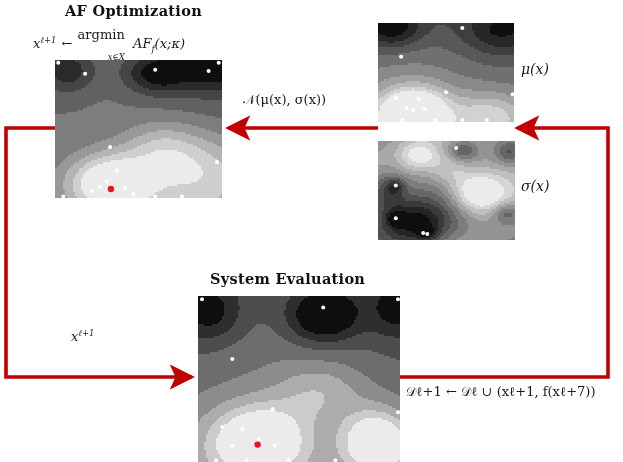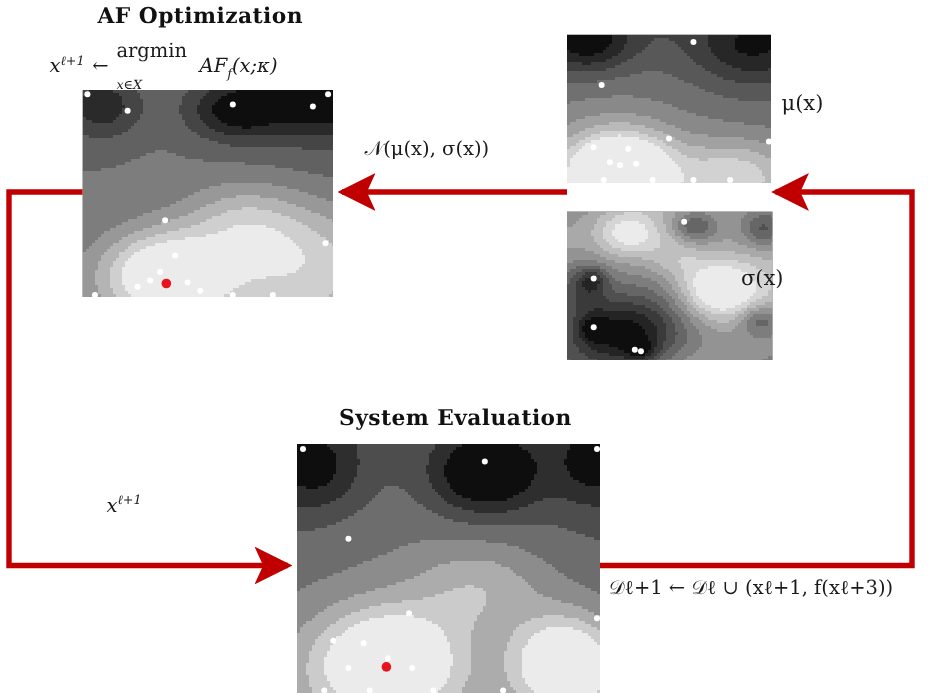--- a/index.html
+++ b/index.html
@@ -37,21 +37,21 @@
     vertical-align: super;
     font-style: italic;
     margin-top: 40px;
   }
   .eq .op {
     font-style: normal;
     padding: 0 1px;
   }
   .argmin-stack {
     display: inline-block;
-    text-align: left;
+    text-align: right;
     vertical-align: middle;
     line-height: 1;
   }
   .argmin-stack .top {
     display: block;
     font-style: normal;
     font-size: 13px;
   }
   .argmin-stack .bot {
     display: block;
@@ -64,41 +64,42 @@
     overflow: hidden;
     background: #808080;
   }
   .panel svg {
     display: block;
   }
   .sidelabel {
     position: absolute;
     font-family: "DejaVu Serif", "Liberation Serif", serif;
     font-size: 14px;
+    font-style: italic;
     color: #1a1a1a;
     white-space: nowrap;
   }
   .arrows {
     position: absolute;
     left: 0;
     top: 0;
     width: 623px;
     height: 462px;
     pointer-events: none;
   }
 </style>
 </head>
 <body>
 
 <div id="canvas">
 
   <div class="title" style="left:65px; top:2px;">AF Optimization</div>
 
 
-  <div class="title" style="left:226px; top:270px;">System Evaluation</div>
+  <div class="title" style="left:210px; top:270px;">System Evaluation</div>
 
   <div class="eq" style="left:33px; top:28px;">
     <span>x</span><span class="up">ℓ+1</span>
     <span class="op">←</span>
     <span class="argmin-stack"><span class="top">argmin</span><span class="bot">x∈X</span></span>
     &nbsp;<span>AF</span><span class="up" style="vertical-align:sub; font-size:8.5px;">f</span><span>(x;κ)</span>
   </div>
 
   <div class="panel" id="panel-af" style="left: 55px; top: 60px; width: 167px; height: 138px;">
       <svg width="167" height="138" viewBox="0 0 167 138">
@@ -1831,29 +1832,29 @@
           <circle cx="200.0" cy="116.2" r="2" fill="#ffffff"></circle>
           <circle cx="4.0" cy="3.3" r="2" fill="#ffffff"></circle>
           <circle cx="200.0" cy="3.3" r="2" fill="#ffffff"></circle>
         </g>
         <circle cx="59.6" cy="148.6" r="3.2" fill="#e8141c"></circle>
       </svg>
     </div>
 
   <div class="sidelabel" style="left:521px; top:61px;">μ(x)</div>
 
-  <div class="sidelabel" style="left:494px; top:178px;">σ(x)</div>
+  <div class="sidelabel" style="left:521px; top:178px;">σ(x)</div>
 
   <div class="eq" style="left:243px; top:92px; font-style:normal;text-align:right;">𝒩(μ(x), σ(x))</div>
 
   <div class="eq" style="left:71px; top:328px;">
     <span>x</span><span class="up">ℓ+1</span>
   </div>
 
-  <div class="eq" style="left:406px; top:384px; font-style:normal;">𝒟ℓ+1 ← 𝒟ℓ ∪ (xℓ+1, f(xℓ+3))</div>
+  <div class="eq" style="left:406px; top:384px; font-style:normal;">𝒟ℓ+1 ← 𝒟ℓ ∪ (xℓ+1, f(xℓ+7))</div>
 
   <svg class="arrows" viewBox="0 0 623 462">
     <defs>
       <marker id="ah" markerWidth="7" markerHeight="7" refX="6.2" refY="3.5" orient="auto" markerUnits="strokeWidth">
         <path d="M0,0 L7,3.5 L0,7 L1.6,3.5 Z" fill="#c00000"></path>
       </marker>
     </defs>
 
     <path d="M 378,128 L 228,128" stroke="#c00000" stroke-width="3.6" fill="none" marker-end="url(#ah)"></path>
 

